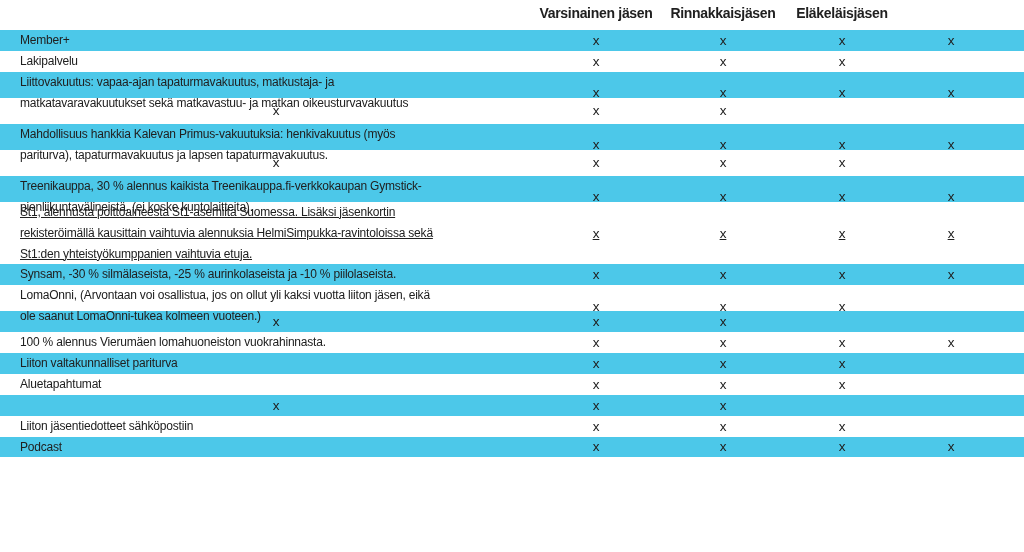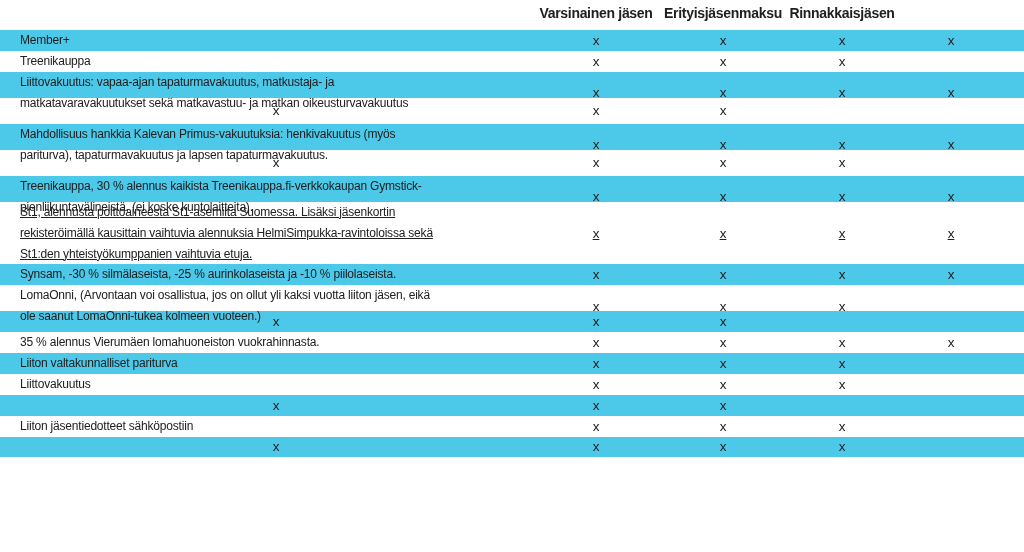--- a/index.html
+++ b/index.html
@@ -43,36 +43,36 @@
   }
 </style>
 </head>
 <body>
 
 <div class="table">
 
   <div class="grid-row header">
     <div class="cell corner"></div>
     <div class="cell">Varsinainen jäsen</div>
-    <div class="cell">Erityisjäsenmaksu</div>
     <div class="cell">Rinnakkaisjäsen</div>
+    <div class="cell">Eläkeläisjäsen</div>
   </div>
 
   <div class="rows">
 
     <div class="grid-row row h1">
       <div class="cell label">Member+</div>
       <div class="cell mark">x</div>
       <div class="cell mark">x</div>
       <div class="cell mark">x</div>
       <div class="cell mark">x</div>
     </div>
 
     <div class="grid-row row h1">
-      <div class="cell label">Treenikauppa</div>
+      <div class="cell label">Lakipalvelu</div>
       <div class="cell mark">x</div>
       <div class="cell mark">x</div>
       <div class="cell mark">x</div>
       <div class="cell mark"></div>
     </div>
 
     <div class="grid-row row h2">
       <div class="cell label">Liittovakuutus: vapaa-ajan tapaturmavakuutus, matkustaja- ja
 matkatavaravakuutukset sekä matkavastuu- ja matkan oikeusturvavakuutus</div>
       <div class="cell mark">x</div>
@@ -141,37 +141,37 @@
     </div>
 
     <div class="grid-row row h1">
       <div class="cell mark">x</div>
       <div class="cell mark">x</div>
       <div class="cell mark">x</div>
       <div class="cell mark"></div>
     </div>
 
     <div class="grid-row row h1">
-      <div class="cell label">35 % alennus Vierumäen lomahuoneiston vuokrahinnasta.</div>
+      <div class="cell label">100 % alennus Vierumäen lomahuoneiston vuokrahinnasta.</div>
       <div class="cell mark">x</div>
       <div class="cell mark">x</div>
       <div class="cell mark">x</div>
       <div class="cell mark">x</div>
     </div>
 
     <div class="grid-row row h1">
       <div class="cell label">Liiton valtakunnalliset pariturva</div>
       <div class="cell mark">x</div>
       <div class="cell mark">x</div>
       <div class="cell mark">x</div>
       <div class="cell mark"></div>
     </div>
 
     <div class="grid-row row h1">
-      <div class="cell label">Liittovakuutus</div>
+      <div class="cell label">Aluetapahtumat</div>
       <div class="cell mark">x</div>
       <div class="cell mark">x</div>
       <div class="cell mark">x</div>
       <div class="cell mark"></div>
     </div>
 
     <div class="grid-row row h1">
       <div class="cell mark">x</div>
       <div class="cell mark">x</div>
       <div class="cell mark">x</div>
@@ -180,20 +180,21 @@
 
     <div class="grid-row row h1">
       <div class="cell label">Liiton jäsentiedotteet sähköpostiin</div>
       <div class="cell mark">x</div>
       <div class="cell mark">x</div>
       <div class="cell mark">x</div>
       <div class="cell mark"></div>
     </div>
 
     <div class="grid-row row h1">
+      <div class="cell label">Podcast</div>
       <div class="cell mark">x</div>
       <div class="cell mark">x</div>
       <div class="cell mark">x</div>
       <div class="cell mark">x</div>
     </div>
 
   </div>
 </div>
 
 </body></html>

